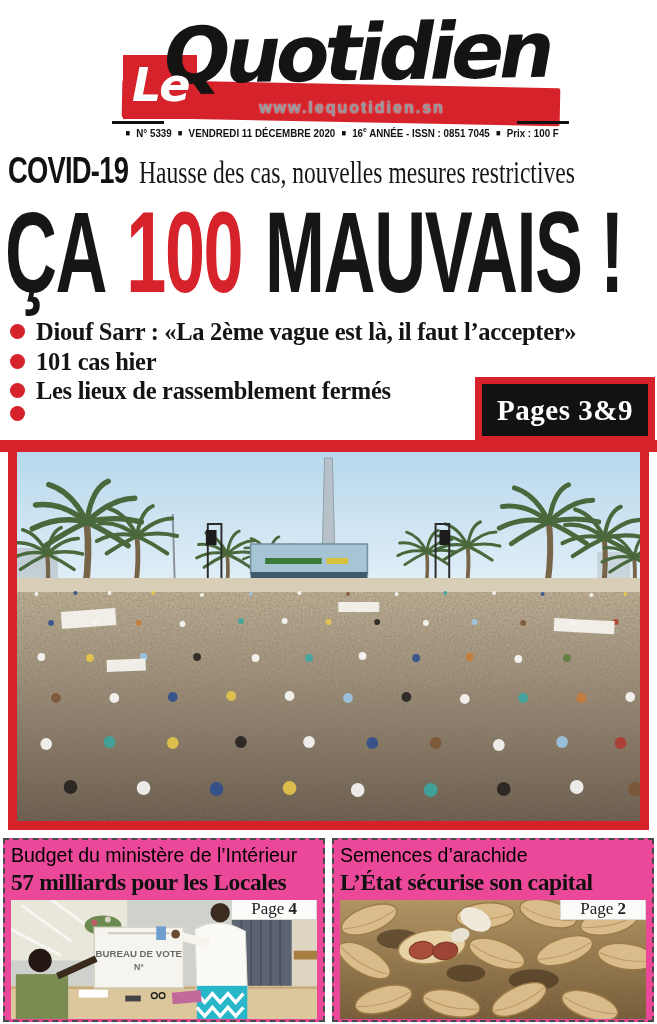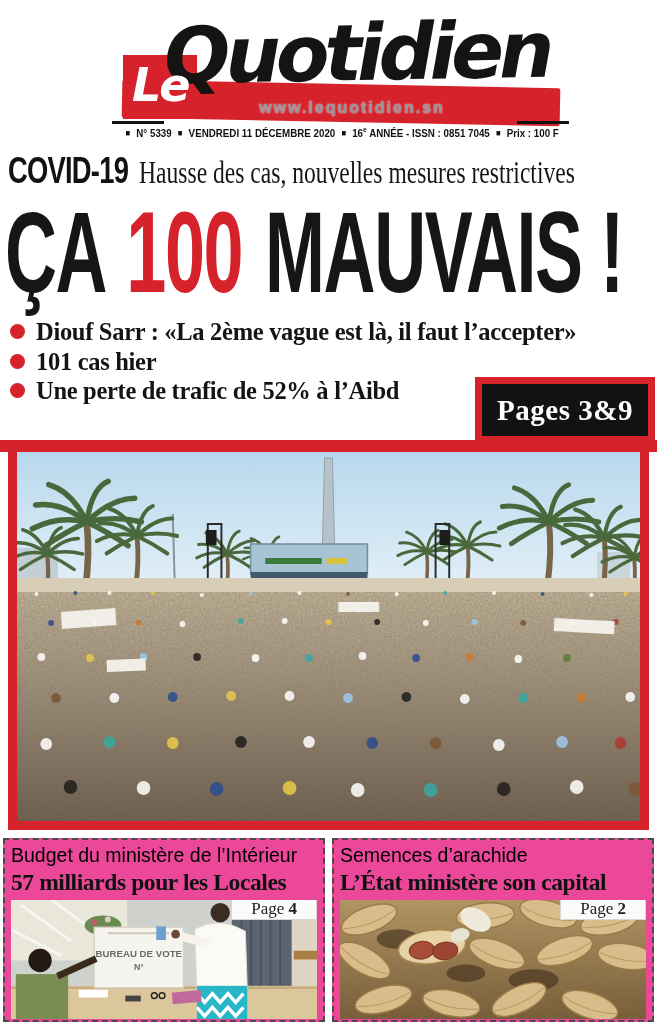--- a/index.html
+++ b/index.html
@@ -110,21 +110,24 @@
   <li>
       <span class="dot"></span>
       <span>Diouf Sarr : «La 2ème vague est là, il faut l’accepter»</span>
     </li>
   <li>
       <span class="dot"></span>
       <span>101 cas hier</span>
     </li>
   <li>
       <span class="dot"></span>
-      <span>Une perte de trafic de 52% à l’Aibd</span>
+      <span>Les lieux de rassemblement fermés</span>
+    </li>
+  <li>
+      <span class="dot"></span>
     </li>
 </ul>
 
 <div class="pagesbox">
   <div class="inner">Pages 3&amp;9</div>
 </div>
 
 <div class="redbar"></div>
 <figure class="photo" style="margin:0">
 <svg viewBox="0 0 640 369" preserveAspectRatio="none">
@@ -335,21 +338,21 @@
         <circle cx="148" cy="98" r="3" fill="none" stroke="#222" stroke-width="1.5"></circle>
         <circle cx="156" cy="98" r="3" fill="none" stroke="#222" stroke-width="1.5"></circle>
         <rect x="166" y="95" width="30" height="12" fill="#c2699c" transform="rotate(-5 166 95)"></rect>
         <rect x="118" y="98" width="16" height="6" fill="#444444"></rect>
       </svg>
     </div>
   </article>
 
   <article class="teaser">
     <div class="tkicker">Semences d’arachide</div>
-    <div class="thead">L’État ministère son capital</div>
+    <div class="thead">L’État sécurise son capital</div>
     <div class="tphoto">
       <div class="pagelabel"><span>Page</span>&nbsp;<b>2</b></div>
       <svg viewBox="0 0 316 122" preserveAspectRatio="none">
         <defs>
           <linearGradient id="pg" x1="0" y1="0" x2="0" y2="1">
             <stop offset="0" stop-color="#b99a67"></stop>
               <stop offset="1" stop-color="#6e5230"></stop>
           </linearGradient>
           <filter id="pnz" x="0" y="0" width="100%" height="100%">
             <feTurbulence type="fractalNoise" baseFrequency="0.6" numOctaves="2" result="n"></feTurbulence>

